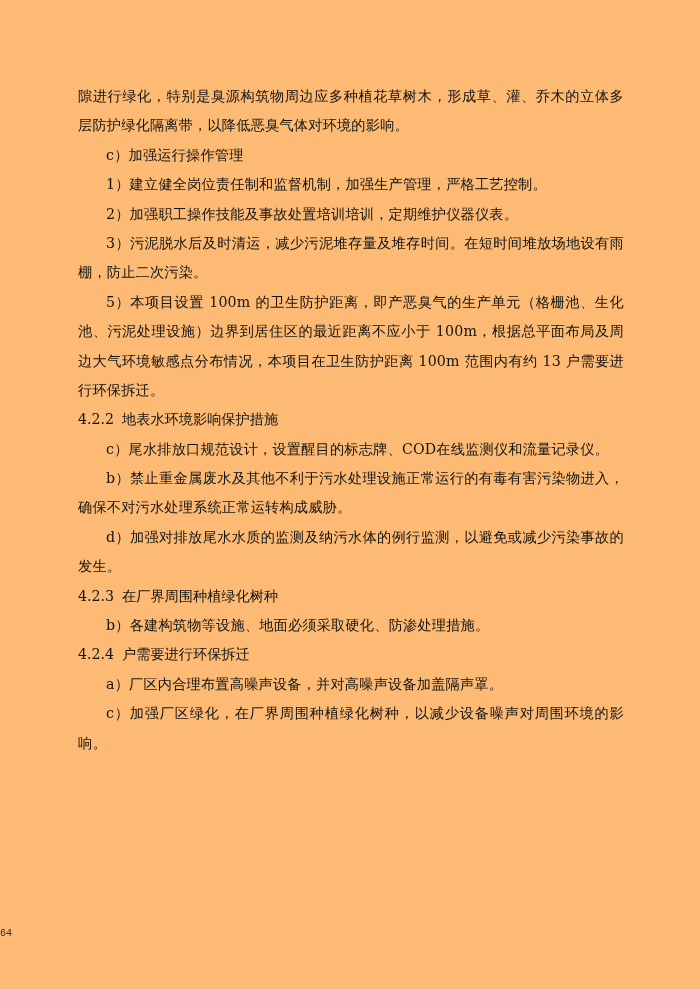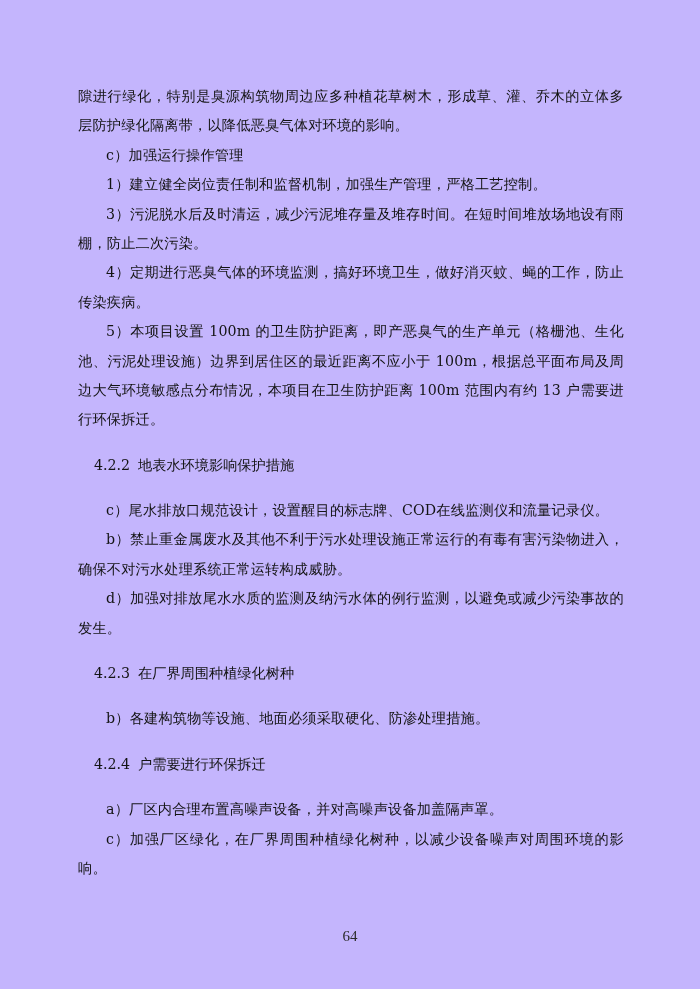--- a/index.html
+++ b/index.html
@@ -4,21 +4,21 @@
 <style>
   html, body {
     margin: 0;
     padding: 0;
     background: #ffffff;
   }
   .page {
     position: relative;
     width: 700px;
     height: 989px;
-    background: #c4b5fd;
+    background: #fdba74;
     box-sizing: border-box;
     font-family: "DejaVu Serif", "Liberation Serif", serif;
     color: #1a1a1a;
     overflow: hidden;
   }
   .body-area {
     position: absolute;
     left: 78px;
     top: 82px;
     width: 546px;
@@ -32,52 +32,52 @@
     letter-spacing: 0.2px;
     color: #141414;
   }
   p.indent {
     text-indent: 28px;
   }
   p.flush {
     text-indent: 0;
   }
   .heading {
-    margin: 16px;
+    margin: 0;
     font-size: 14.2px;
     line-height: 2.07;
     text-indent: 0;
     color: #141414;
   }
   .heading .num {
     display: inline-block;
     min-width: 44px;
   }
   .pagenum {
     position: absolute;
     left: 0;
     right: 0;
     top: 928px;
-    text-align: center;
-    font-size: 15px;
+    text-align: left;
+    font-size: 10px;
     color: #2b2b2b;
-    font-family: Liberation Serif, serif;
+    font-family: Liberation Mono, monospace;
   }
 </style>
 </head>
 <body>
 
 <div class="page">
   <div class="body-area">
 
     <p class="flush">隙进行绿化，特别是臭源构筑物周边应多种植花草树木，形成草、灌、乔木的立体多层防护绿化隔离带，以降低恶臭气体对环境的影响。</p>
     <p class="indent">c）加强运行操作管理</p>
     <p class="indent">1）建立健全岗位责任制和监督机制，加强生产管理，严格工艺控制。</p>
+    <p class="indent">2）加强职工操作技能及事故处置培训培训，定期维护仪器仪表。</p>
     <p class="indent">3）污泥脱水后及时清运，减少污泥堆存量及堆存时间。在短时间堆放场地设有雨棚，防止二次污染。</p>
-    <p class="indent">4）定期进行恶臭气体的环境监测，搞好环境卫生，做好消灭蚊、蝇的工作，防止传染疾病。</p>
     <p class="indent">5）本项目设置 100m 的卫生防护距离，即产恶臭气的生产单元（格栅池、生化池、污泥处理设施）边界到居住区的最近距离不应小于 100m，根据总平面布局及周边大气环境敏感点分布情况，本项目在卫生防护距离 100m 范围内有约 13 户需要进行环保拆迁。</p>
 
     <div class="heading">
       <span class="num">4.2.2</span><span>地表水环境影响保护措施</span>
     </div>
 
     <p class="indent">c）尾水排放口规范设计，设置醒目的标志牌、COD在线监测仪和流量记录仪。</p>
     <p class="indent">b）禁止重金属废水及其他不利于污水处理设施正常运行的有毒有害污染物进入，确保不对污水处理系统正常运转构成威胁。</p>
     <p class="indent">d）加强对排放尾水水质的监测及纳污水体的例行监测，以避免或减少污染事故的发生。</p>
 

